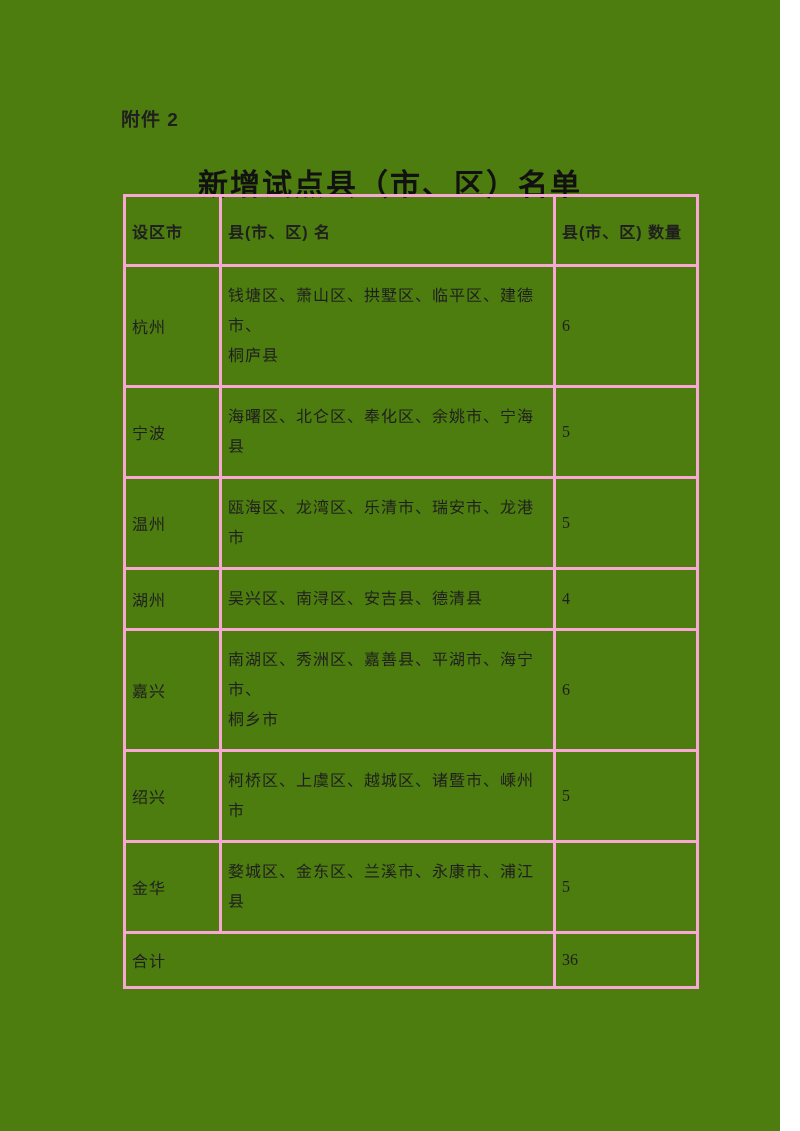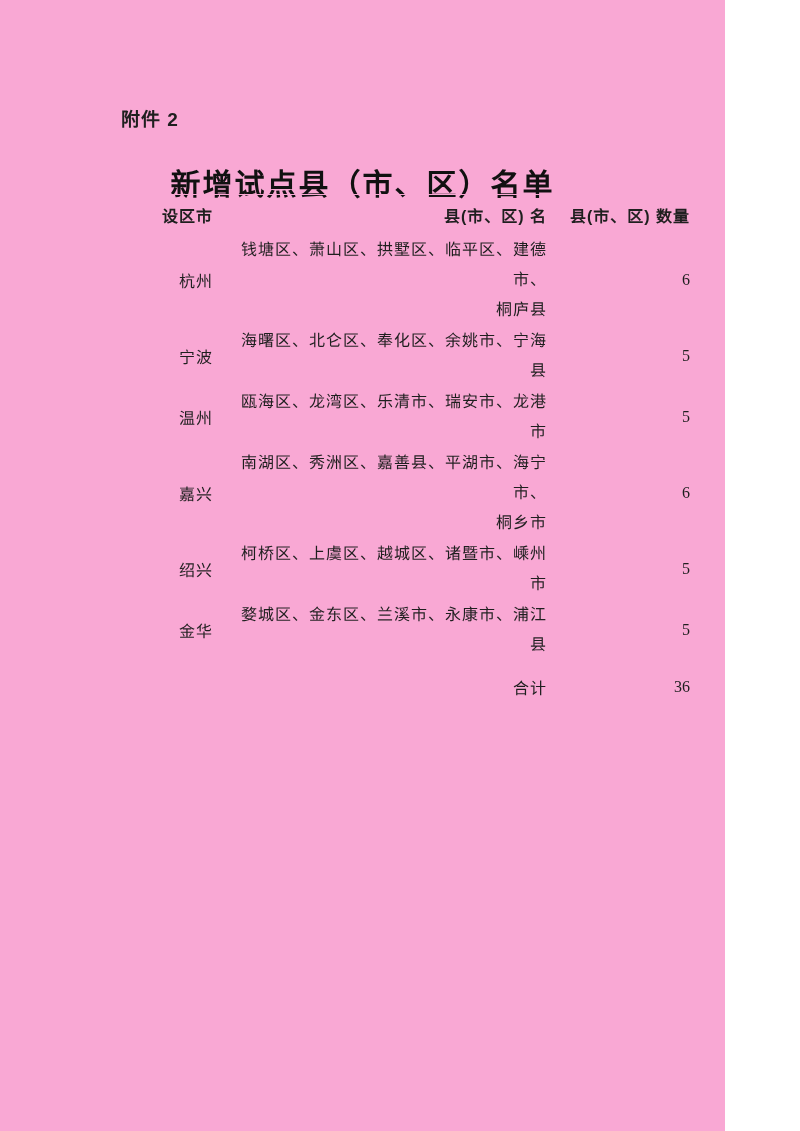--- a/index.html
+++ b/index.html
@@ -2,23 +2,23 @@
 <html lang="zh-CN"><head>
 <meta charset="utf-8">
 <style>
   html, body {
     margin: 0;
     padding: 0;
     background: #ffffff;
   }
   .page {
     position: relative;
-    width: 725px;
+    width: 780px;
     height: 1131px;
-    background: #f9a8d4;
+    background: #4d7c0f;
     overflow: hidden;
     color: #1f1f1f;
   }
   .attachment-label {
     position: absolute;
     left: 121px;
     top: 104px;
     font-family: "Liberation Sans", "DejaVu Sans", sans-serif;
     font-weight: 600;
     font-size: 19px;
@@ -43,24 +43,24 @@
     left: 123px;
     top: 194px;
     width: 573px;
     border-collapse: collapse;
     table-layout: fixed;
     font-family: "Liberation Serif", "DejaVu Serif", serif;
     font-size: 16px;
     color: #1f1f1f;
   }
   table.roster td, table.roster th {
-    border: 1px solid #f9a8d4;
-    text-align: right;
+    border: 3px solid #f9a8d4;
+    text-align: left;
     vertical-align: middle;
-    padding: 0 6px;
+    padding: 14px 6px;
     overflow: hidden;
   }
   table.roster th {
     font-family: "Liberation Sans", "DejaVu Sans", sans-serif;
     font-weight: 600;
     font-size: 16px;
     letter-spacing: 1px;
     height: 39px;
   }
   td.city-cell {
@@ -119,20 +119,25 @@
         <td class="counties-cell">海曙区、北仑区、奉化区、余姚市、宁海县</td>
         <td class="count-cell">5</td>
       </tr>
 
       <tr class="row-h48">
         <td class="city-cell">温州</td>
         <td class="counties-cell">瓯海区、龙湾区、乐清市、瑞安市、龙港市</td>
         <td class="count-cell">5</td>
       </tr>
 
+      <tr class="row-h48">
+        <td class="city-cell">湖州</td>
+        <td class="counties-cell">吴兴区、南浔区、安吉县、德清县</td>
+        <td class="count-cell">4</td>
+      </tr>
 
       <tr class="row-h80">
         <td class="city-cell">嘉兴</td>
         <td class="counties-cell">南湖区、秀洲区、嘉善县、平湖市、海宁市、
 桐乡市</td>
         <td class="count-cell">6</td>
       </tr>
 
       <tr class="row-h49">
         <td class="city-cell">绍兴</td>

